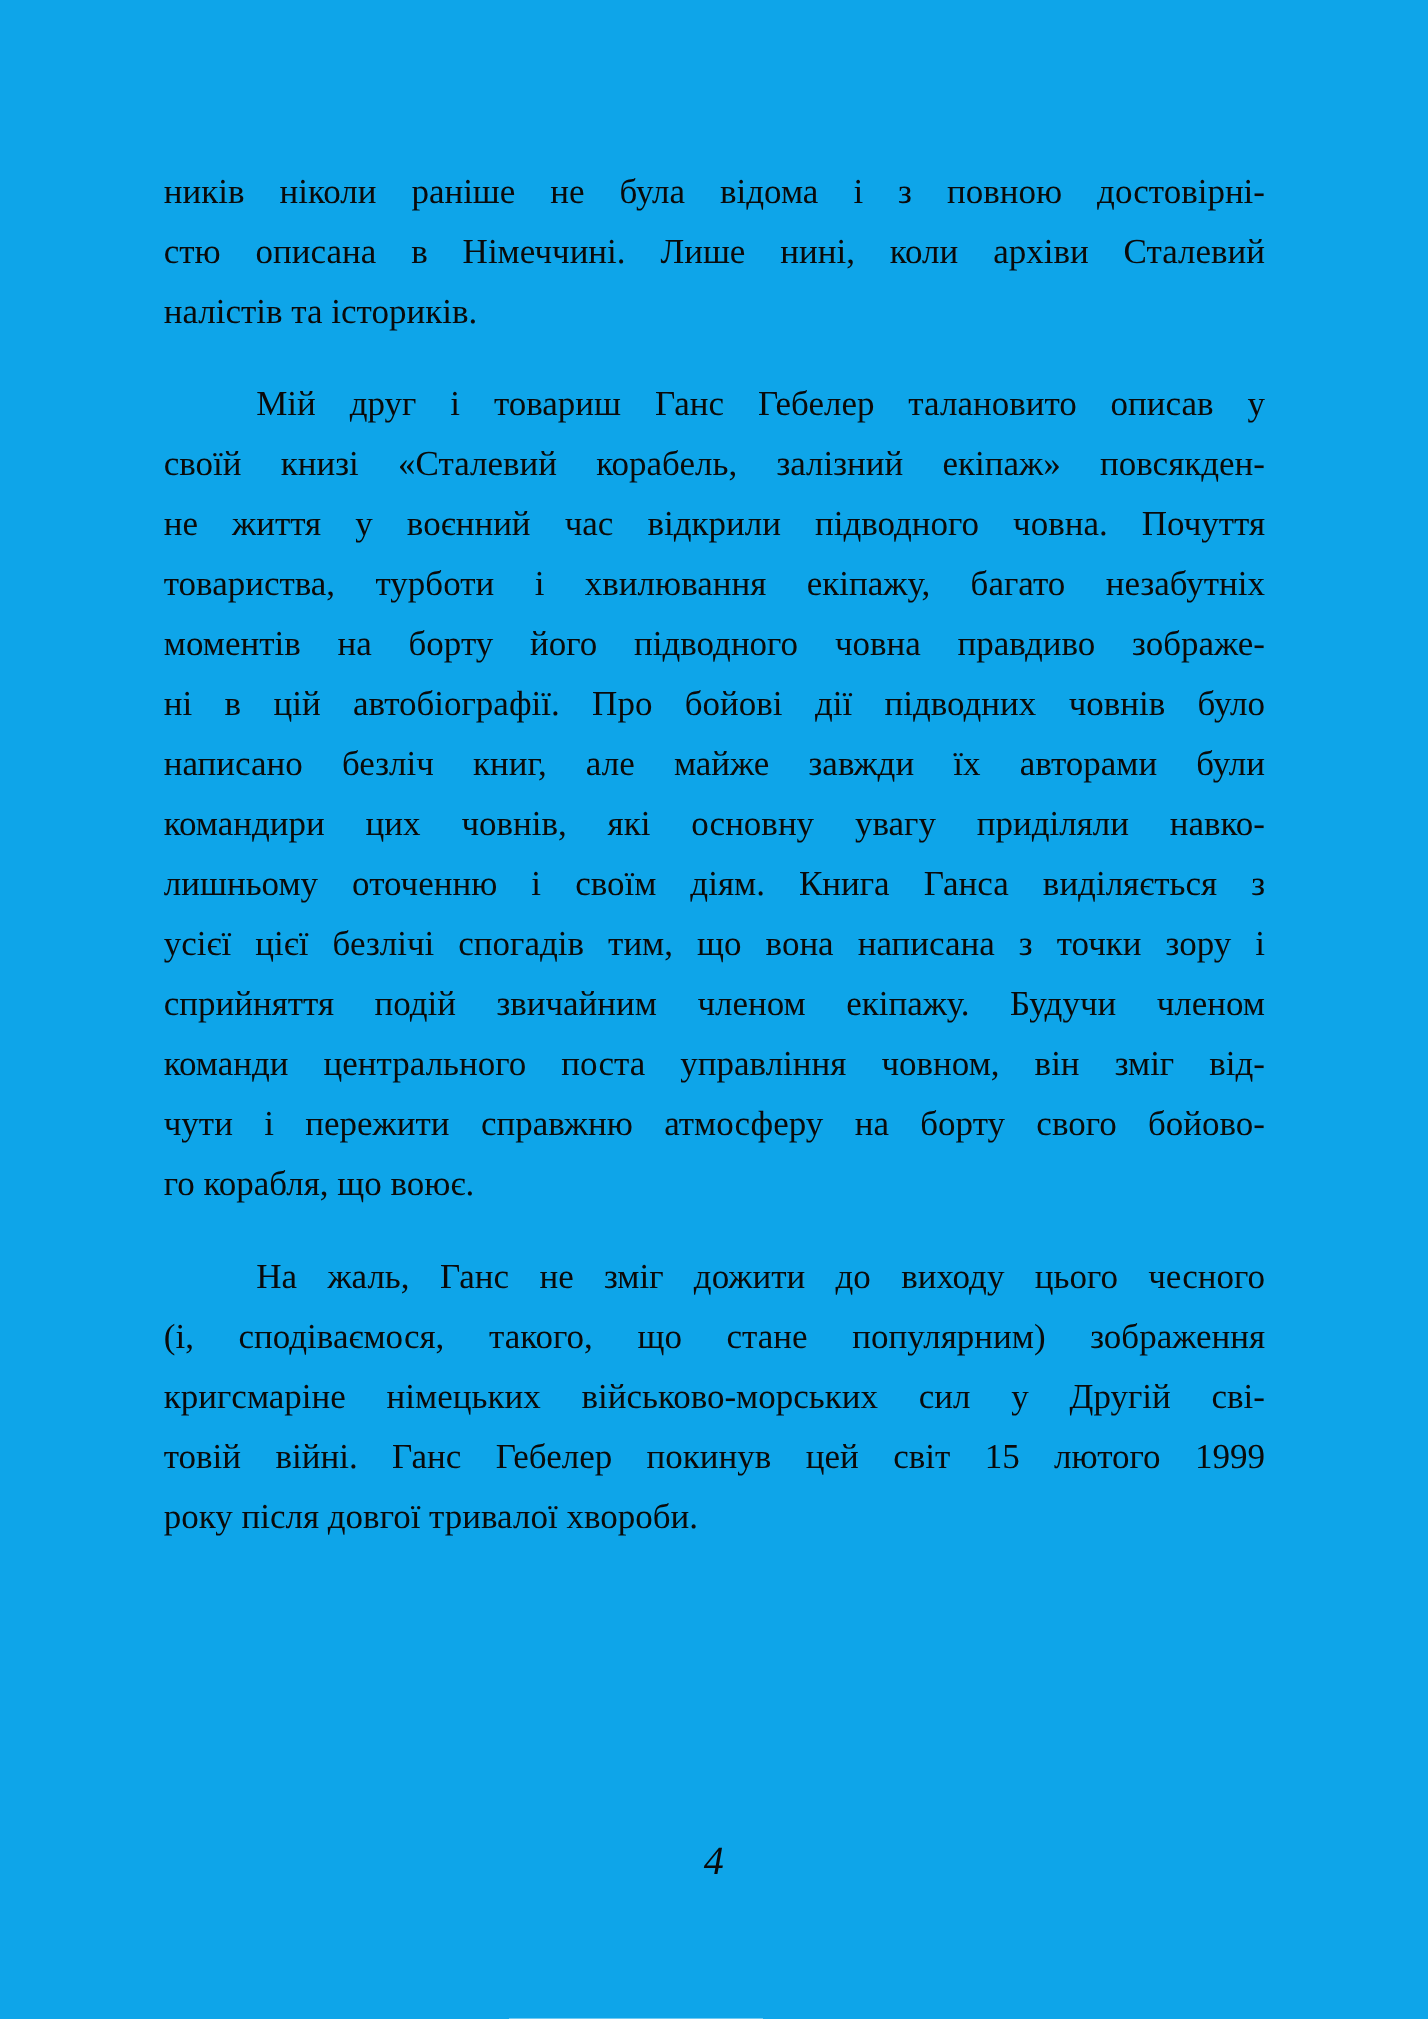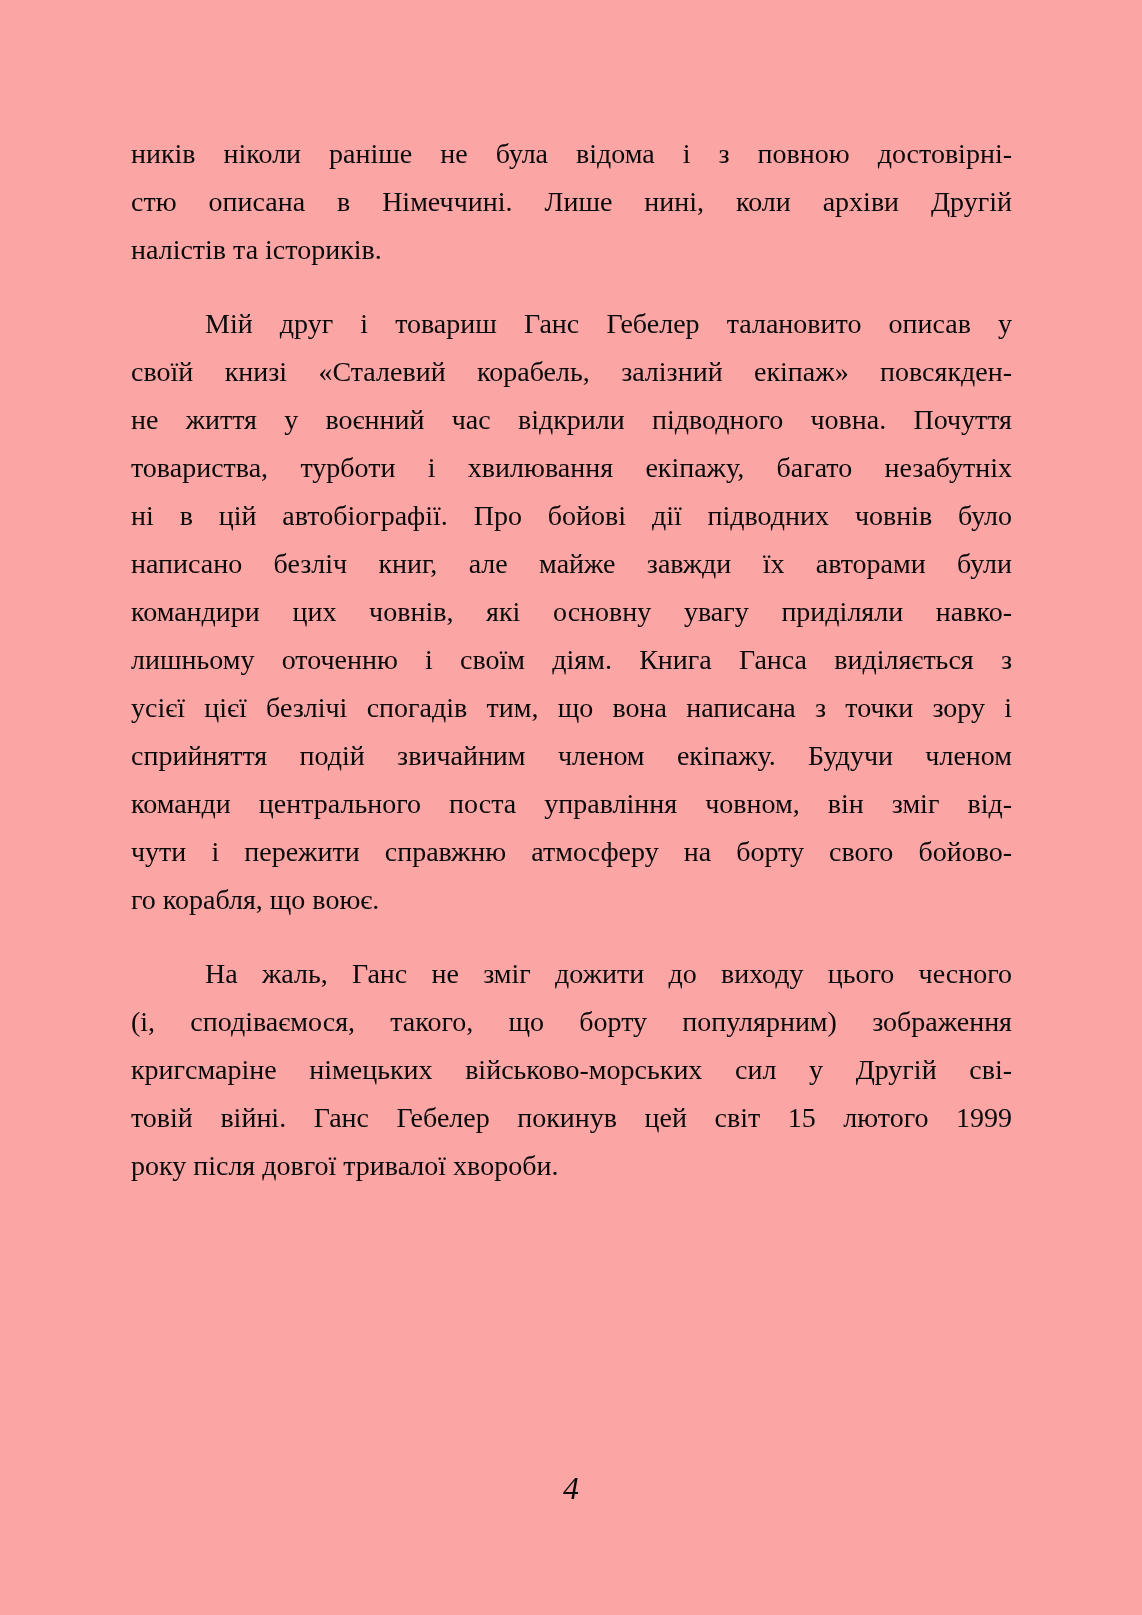--- a/index.html
+++ b/index.html
@@ -4,21 +4,21 @@
 <style>
   html, body {
     margin: 0;
     padding: 0;
     background: #ffffff;
   }
   .page {
     position: relative;
     width: 1142px;
     height: 1615px;
-    background: #fca5a5;
+    background: #0ea5e9;
     color: #0a0a0a;
     font-family: "Liberation Serif", "DejaVu Serif", serif;
     overflow: hidden;
   }
   .text-block {
     position: absolute;
     left: 131px;
     top: 130px;
     width: 881px;
   }
@@ -50,40 +50,41 @@
     line-height: 48px;
   }
 </style>
 </head>
 <body>
 
 <div class="page">
   <div class="text-block">
       <div class="paragraph">
         <div class="line">ників ніколи раніше не була відома і з повною достовірні-</div>
-        <div class="line">стю описана в Німеччині. Лише нині, коли архіви Другій</div>
+        <div class="line">стю описана в Німеччині. Лише нині, коли архіви Сталевий</div>
         <div class="line last">налістів та істориків.</div>
       </div>
       <div class="paragraph">
         <div class="line first-indent">Мій друг і товариш Ганс Гебелер талановито описав у</div>
         <div class="line">своїй книзі «Сталевий корабель, залізний екіпаж» повсякден-</div>
         <div class="line">не життя у воєнний час відкрили підводного човна. Почуття</div>
         <div class="line">товариства, турботи і хвилювання екіпажу, багато незабутніх</div>
+        <div class="line">моментів на борту його підводного човна правдиво зображе-</div>
         <div class="line">ні в цій автобіографії. Про бойові дії підводних човнів було</div>
         <div class="line">написано безліч книг, але майже завжди їх авторами були</div>
         <div class="line">командири цих човнів, які основну увагу приділяли навко-</div>
         <div class="line">лишньому оточенню і своїм діям. Книга Ганса виділяється з</div>
         <div class="line">усієї цієї безлічі спогадів тим, що вона написана з точки зору і</div>
         <div class="line">сприйняття подій звичайним членом екіпажу. Будучи членом</div>
         <div class="line">команди центрального поста управління човном, він зміг від-</div>
         <div class="line">чути і пережити справжню атмосферу на борту свого бойово-</div>
         <div class="line last">го корабля, що воює.</div>
       </div>
       <div class="paragraph">
         <div class="line first-indent">На жаль, Ганс не зміг дожити до виходу цього чесного</div>
-        <div class="line">(і, сподіваємося, такого, що борту популярним) зображення</div>
+        <div class="line">(і, сподіваємося, такого, що стане популярним) зображення</div>
         <div class="line">кригсмаріне німецьких військово-морських сил у Другій сві-</div>
         <div class="line">товій війні. Ганс Гебелер покинув цей світ 15 лютого 1999</div>
         <div class="line last">року після довгої тривалої хвороби.</div>
       </div>
     </div>
   <div class="page-number">4</div>
 </div>
 
 </body></html>

